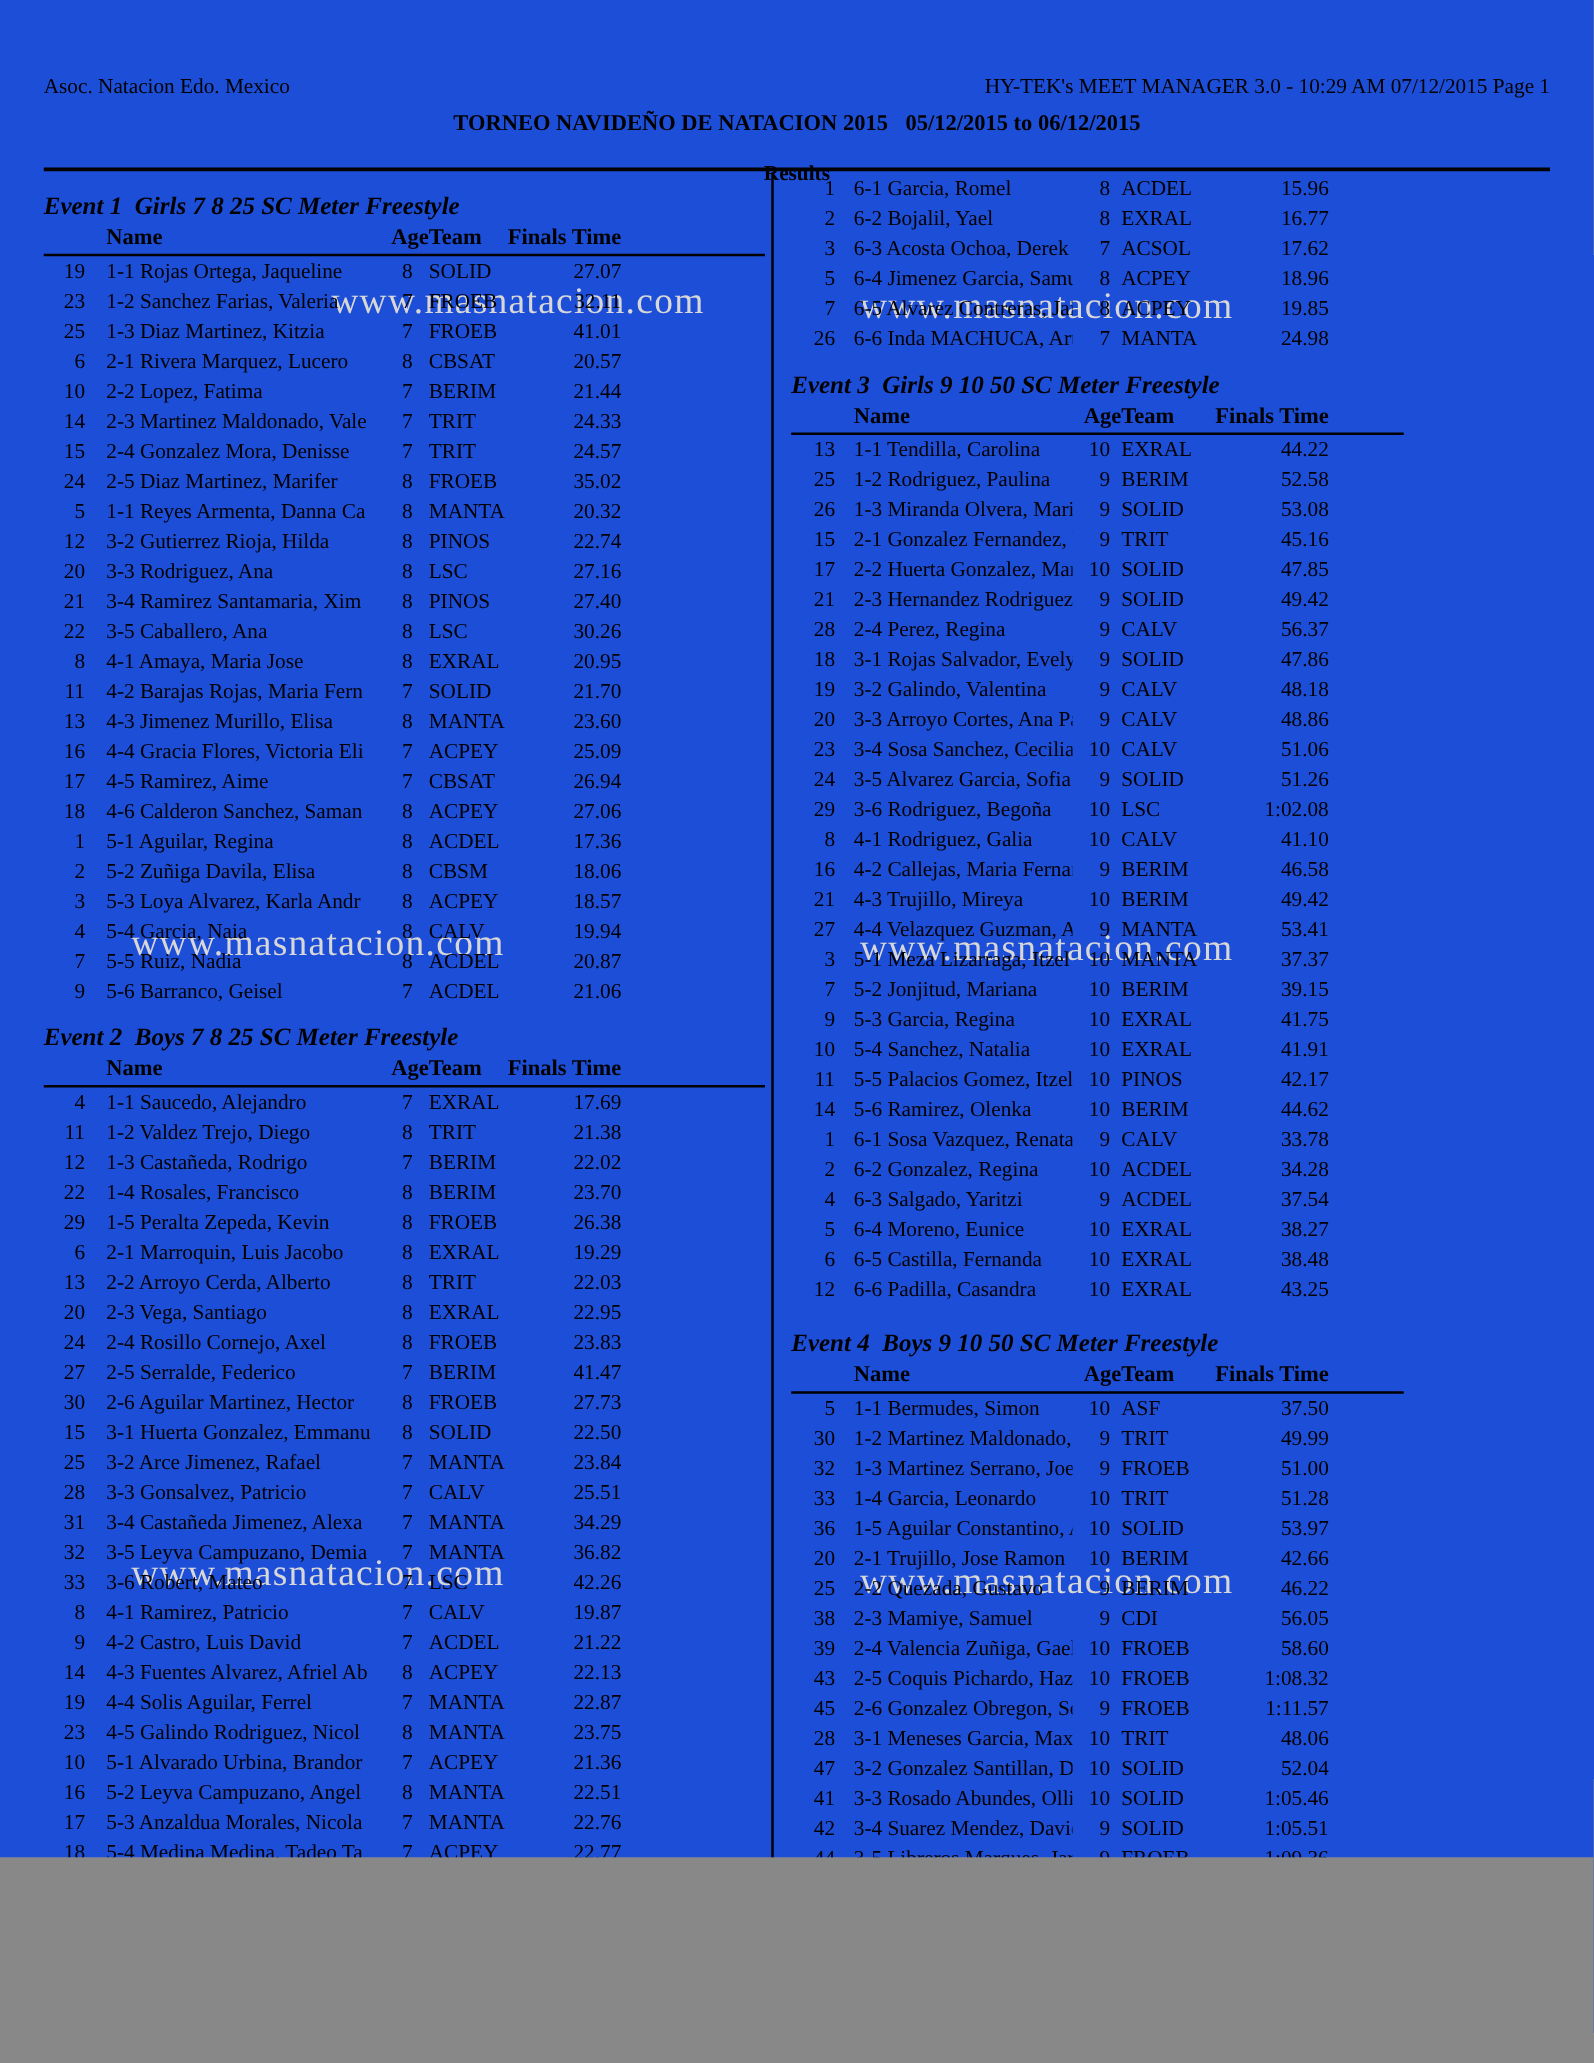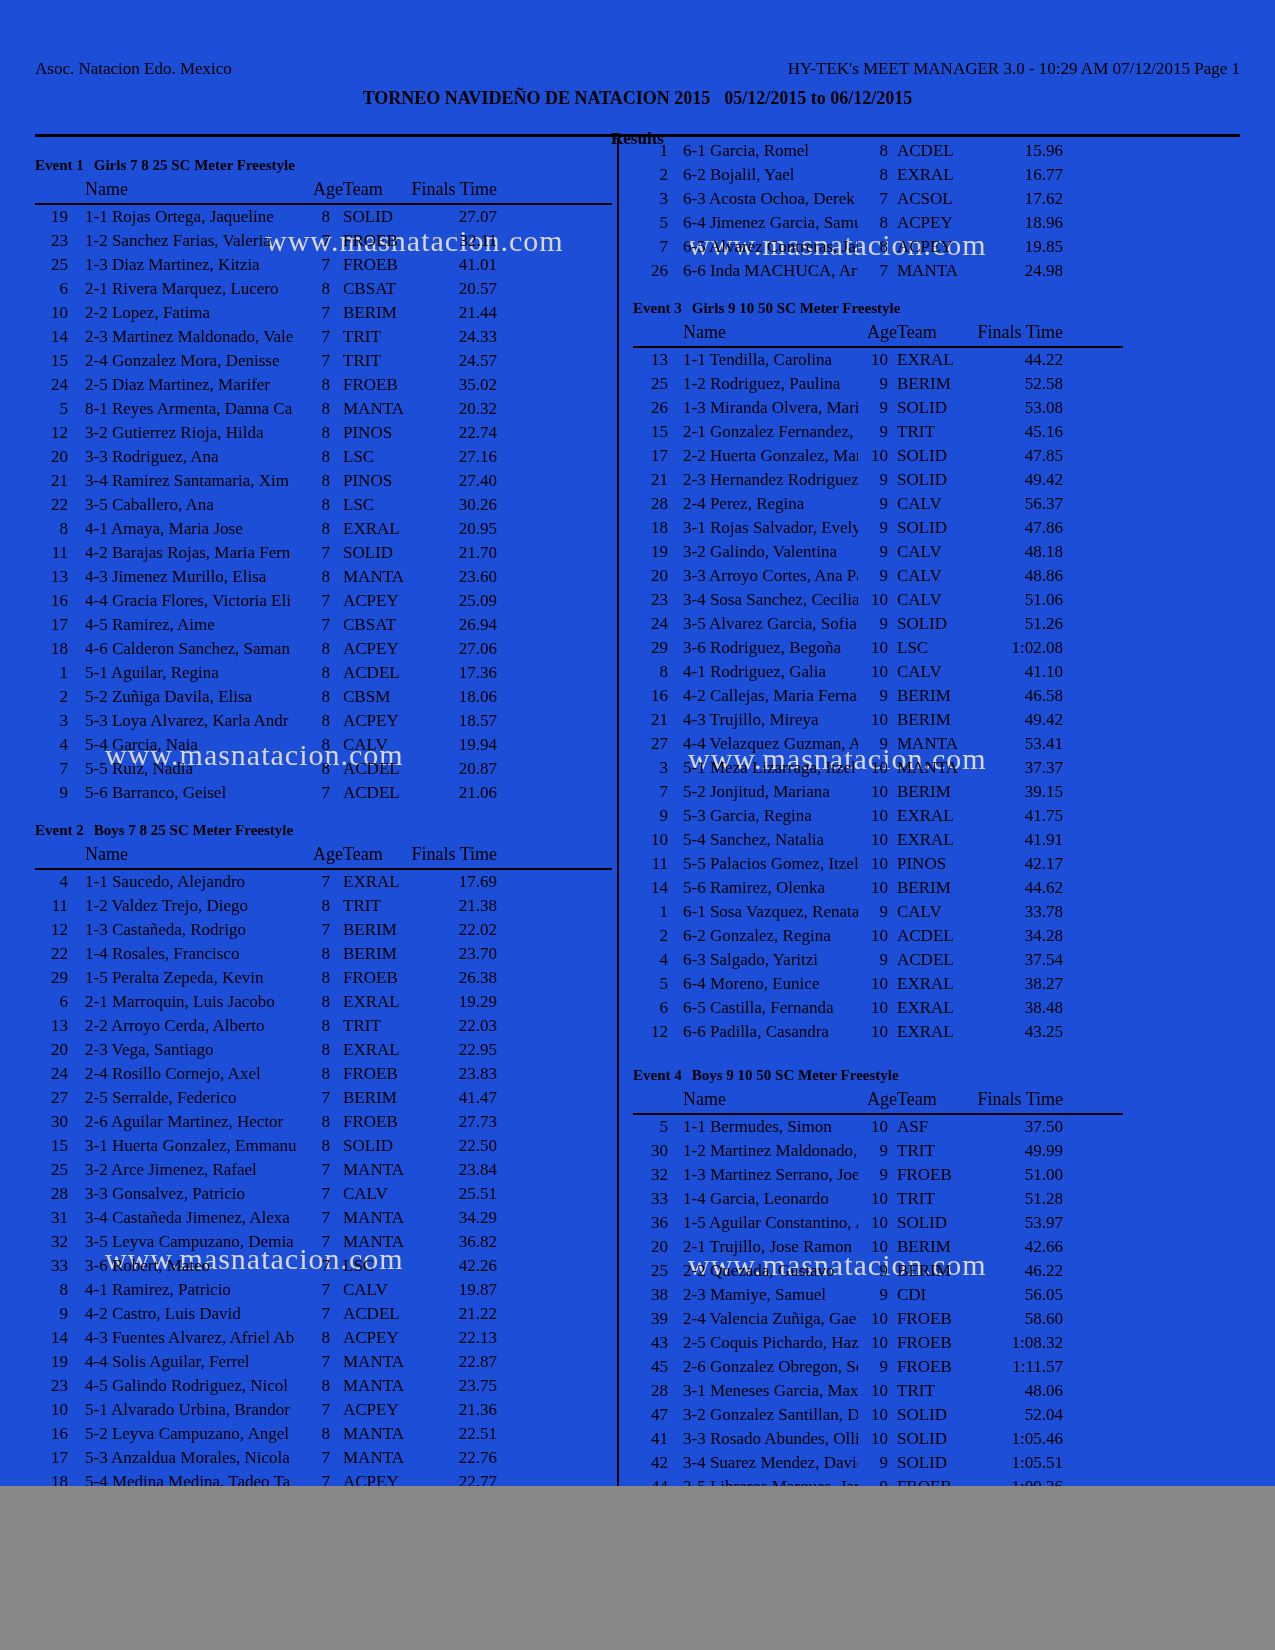--- a/index.html
+++ b/index.html
@@ -20,30 +20,30 @@
   .meet-title .dates{margin-left:14px;}
   .results-label{position:absolute;left:35px;top:128px;width:1205px;text-align:center;font-weight:bold;font-size:17px;line-height:22px;}
   .results-rule{position:absolute;left:35px;top:134px;width:1205px;height:3px;background:#000;}
   .col-divider{position:absolute;left:617px;top:138px;width:2px;height:1424px;background:#000;}
 
   
   .col{position:absolute;top:139px;}
   .col-left{left:35px;width:577px;}
   .col-right{left:633px;width:490px;}
 
-  .event-title{margin:13px 0 0 0;font-size:15px;line-height:26px;font-weight:bold;white-space:nowrap;}
+  .event-title{margin:13px 0 0 0;font-size:20px;line-height:26px;font-weight:bold;white-space:nowrap;font-style:italic;}
   .event-title .ename{margin-left:10px;}
   .event-title.mt12{margin-top:12px;}
   .event-title.mt18{margin-top:18px;}
 
   .thead,.row{display:grid;}
   .col-left  .thead,.col-left  .row{grid-template-columns:33px 232px 30px 13px 72px 82px 1fr;}
   .col-right .thead,.col-right .row{grid-template-columns:35px 190px 30px 9px 76px 90px 1fr;}
 
-  .thead{border-bottom:2px solid #000;font-weight:normal;font-size:18px;line-height:23px;height:25px;}
+  .thead{border-bottom:2px solid #000;font-weight:bold;font-size:18px;line-height:23px;height:25px;}
   .thead .cell{overflow:visible;}
   .col-left  .thead .age{position:relative;left:13px;}
   .col-right .thead .age{position:relative;left:9px;}
   .thead .time{display:flex;justify-content:flex-end;white-space:nowrap;}
 
   .cell{white-space:nowrap;overflow:hidden;}
   .row .cell{height:24px;line-height:24px;font-size:17px;}
   .cell.place{text-align:right;}
   .cell.age{text-align:right;}
   .cell.time{text-align:right;}
@@ -166,21 +166,21 @@
             <div class="cell place">24</div>
             <div class="cell name">2-5 Diaz Martinez, Marifer</div>
             <div class="cell age">8</div>
             <div class="cell gap"></div>
             <div class="cell team">FROEB</div>
             <div class="cell time">35.02</div>
             <div class="cell tail"></div>
           </div>
           <div class="row">
             <div class="cell place">5</div>
-            <div class="cell name">8-1 Reyes Armenta, Danna Ca</div>
+            <div class="cell name">1-1 Reyes Armenta, Danna Ca</div>
             <div class="cell age">8</div>
             <div class="cell gap"></div>
             <div class="cell team">MANTA</div>
             <div class="cell time">20.32</div>
             <div class="cell tail"></div>
           </div>
           <div class="row">
             <div class="cell place">12</div>
             <div class="cell name">3-2 Gutierrez Rioja, Hilda</div>
             <div class="cell age">8</div>

